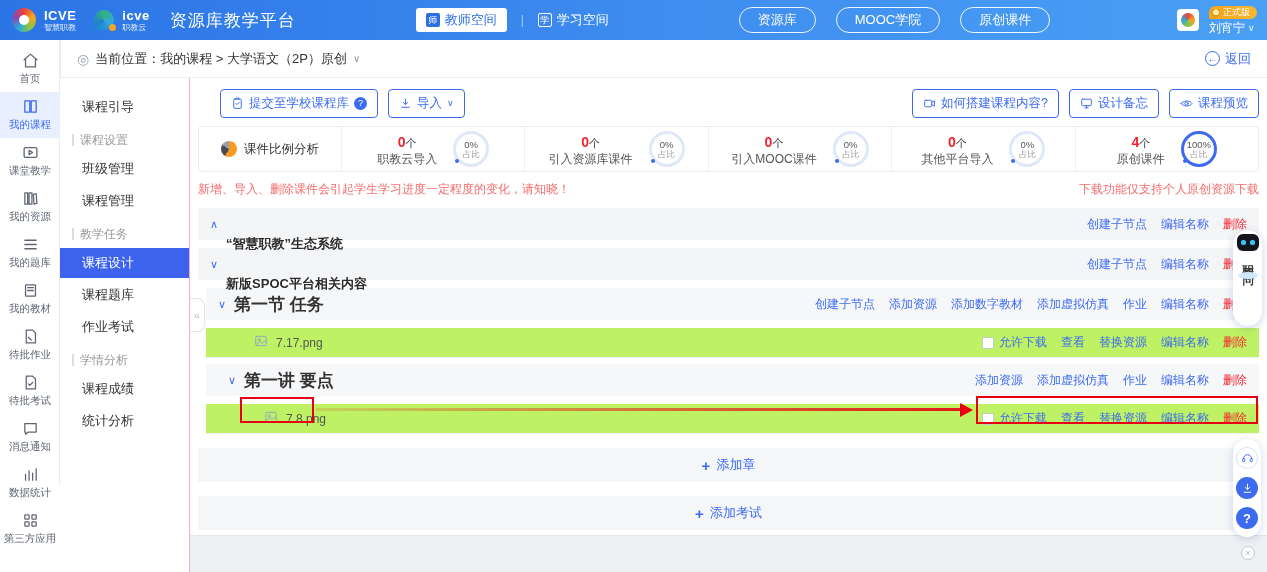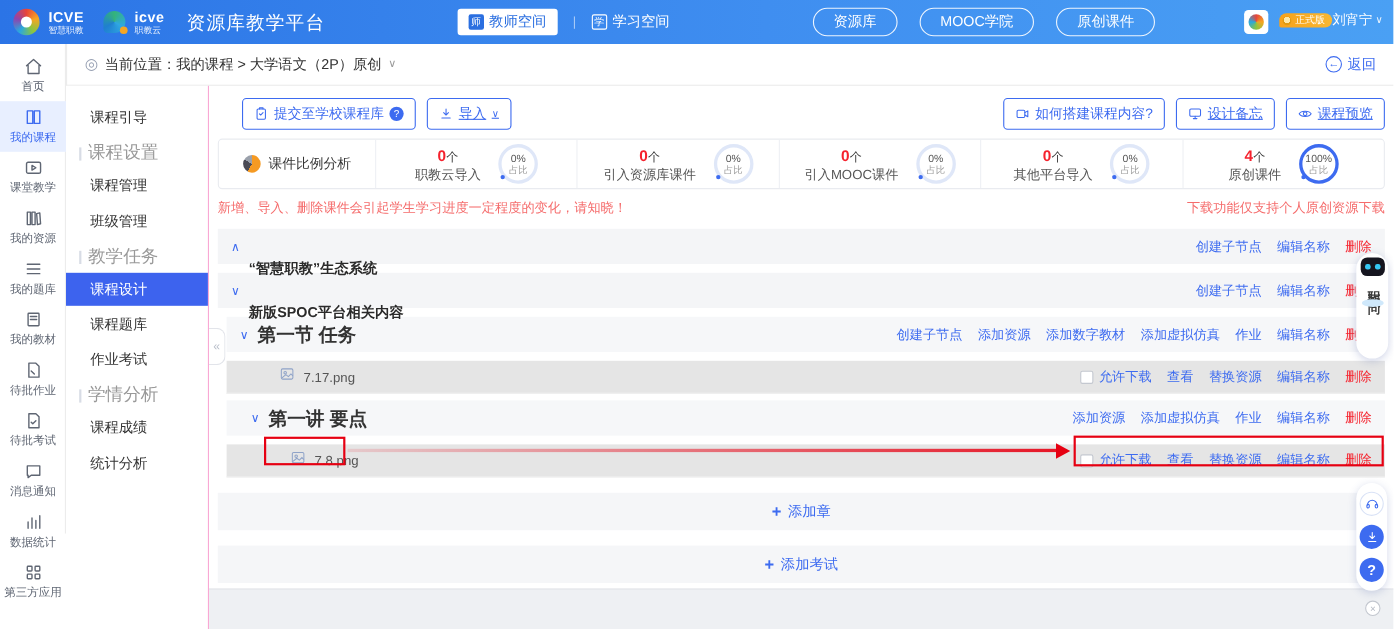--- a/index.html
+++ b/index.html
@@ -28,21 +28,21 @@
   .sq-ic.solid { background:#2b6fe0; color:#fff;}
   .sq-ic.line { border:1px solid #fff; color:#fff;}
   .space-sep { color:rgba(255,255,255,.55); font-size:12px;}
   .space-plain { color:#fff; font-size:13px; display:flex; align-items:center; gap:5px; cursor:pointer;}
   .quick-links { display:flex; gap:20px; margin-left:130px;}
   .qpill { border:1px solid rgba(255,255,255,.9); color:#fff; font-size:13px; border-radius:14px;
     padding:3px 18px; cursor:pointer; white-space:nowrap;}
   .user-zone { position:absolute; right:10px; top:0; height:40px; display:flex; align-items:center; gap:10px;}
   .avatar { width:22px; height:22px; border-radius:4px; background:#fff; display:flex; align-items:center; justify-content:center;}
   .avatar span{ width:14px;height:14px;border-radius:50%;background:conic-gradient(#e8443a,#f5a623,#8bc53f,#29a8e0,#e8443a);}
-  .user-col { display:flex; flex-direction:row; align-items:flex-start; line-height:1;}
+  .user-col { display:flex; flex-direction:column; align-items:flex-start; line-height:1;}
   .badge { background:linear-gradient(90deg,#f7a21b,#f8b733); color:#fff; font-size:9px; border-radius:8px 8px 8px 2px;
     padding:2px 7px 2px 14px; position:relative; margin-bottom:3px;}
   .badge:before{content:"";position:absolute;left:3px;top:3px;width:8px;height:8px;border-radius:50%;
     background:radial-gradient(circle at 50% 40%, #ffe9a8 0 3px, #e09a12 3px);}
   .username { color:#fff; font-size:12px; display:flex; align-items:center; gap:3px;}
   .username .car { font-size:9px; opacity:.9;}
 
   
   .crumbbar { position:absolute; left:60px; top:40px; width:1207px; height:38px; background:#fff;
     border-bottom:1px solid #ececec; border-left:1px solid #ececec; display:flex; align-items:center; padding:0 16px; z-index:5;}
@@ -59,33 +59,33 @@
     gap:3px; color:#5f6673; cursor:pointer;}
   .ib-item svg { width:17px; height:17px; stroke:currentColor; fill:none; stroke-width:1.8; stroke-linecap:round; stroke-linejoin:round;}
   .ib-item .lb { font-size:10.5px; white-space:nowrap;}
   .ib-item.active { background:#e8efff; color:#3d6bf0;}
 
   
   .submenu { position:absolute; left:60px; top:78px; width:130px; height:494px; background:#fff;
     border-right:1px solid #f9a8d4; z-index:5; padding-top:14px;}
   .sm-item { height:30px; line-height:30px; padding-left:22px; font-size:13px; color:#333; cursor:pointer; margin-bottom:2px;}
   .sm-item.active { background:#3d63ee; color:#fff;}
-  .sm-group { height:28px; line-height:28px; padding-left:12px; font-size:16px; color:#999;
+  .sm-group { height:28px; line-height:28px; padding-left:12px; font-size:12px; color:#999;
     display:flex; align-items:center; gap:6px; margin-top:4px;}
   .sm-group:before { content:""; width:2px; height:12px; background:#d8dce5; display:inline-block;}
   .collapse-handle { position:absolute; left:190px; top:298px; width:15px; height:34px; background:#fff;
     border:1px solid #e2e4ea; border-left:none; border-radius:0 8px 8px 0; color:#b9bfca; font-size:11px;
     display:flex; align-items:center; justify-content:center; cursor:pointer; z-index:7;}
 
   
   .main { position:absolute; left:190px; top:78px; width:1077px; height:494px; background:#fff; z-index:4; padding:10px 8px 0 8px;}
   .toolbar { display:flex; align-items:center; height:30px;padding-left:22px;}
   .btn { border:1px solid #3d6bf0; color:#3d6bf0; background:#fff; border-radius:4px; font-size:12.5px;
     padding:5px 10px; display:flex; align-items:center; gap:5px; cursor:pointer; white-space:nowrap;}
-  .btn + .btn { margin-left:10px;text-decoration:underline;}
+  .btn + .btn { margin-left:10px;}
   .btn svg { width:13px; height:13px; stroke:#3d6bf0; fill:none; stroke-width:1.8; stroke-linecap:round; stroke-linejoin:round;}
   .btn .helpdot { width:13px; height:13px; border-radius:50%; background:#3d6bf0; color:#fff; font-size:9px;
     display:flex; align-items:center; justify-content:center;}
   .btn .car { font-size:9px;}
   .toolbar-right { margin-left:auto; display:flex;}
 
   .statsbar { margin-top:8px; height:46px; border:1px solid #e9ebf0; border-radius:4px; display:flex; align-items:stretch;}
   .stat-analysis { width:142px; display:flex; align-items:center; justify-content:center; gap:7px; font-size:12.5px; color:#333;}
   .pie-ic { width:16px; height:16px; border-radius:50%;
     background:conic-gradient(#f59a23 0 210deg, #4a4a55 210deg 300deg, #9aa0ab 300deg 360deg);}
@@ -104,21 +104,21 @@
   .noticebar { display:flex; justify-content:space-between; margin-top:9px; font-size:12px; color:#f56c6c;}
 
   .rows-wrap { margin-top:10px;}
   .trow { height:32px; display:flex; align-items:center; justify-content:space-between; padding:0 12px; margin-bottom:8px;}
   .trow .left { display:flex; align-items:center; gap:8px; min-width:0;}
   .caret { color:#3d6bf0; font-size:11px; cursor:pointer;}
   .t-chapter { background:#f4f5f7;}
   .t-chapter .title { font-size:13px; font-weight:bold; color:#2b2b2b;margin-top:40px;}
   .t-section { background:#f6f7f9; margin-left:8px;}
   .t-section .title { font-size:17px; font-weight:bold; color:#333;}
-  .t-res { background:#e5e5e5; border-bottom:1px solid #f0f0f0; margin-left:8px; margin-bottom:6px; height:30px;}
+  .t-res { background:#bef264; border-bottom:1px solid #f0f0f0; margin-left:8px; margin-bottom:6px; height:30px;}
   .res-name { font-size:12px; color:#555;}
   .res-ic svg { width:14px; height:14px; stroke:#8fa3c8; fill:none; stroke-width:1.6;}
   .acts { display:flex; align-items:center; gap:14px; white-space:nowrap;}
   .lnk { font-size:12px; color:#3d6bf0; cursor:pointer; text-decoration:none;}
   .lnk.danger { color:#f5222d;}
   .chk { display:flex; align-items:center; gap:5px; cursor:pointer;}
   .chkbox { width:12px; height:12px; border:1px solid #c4c8d0; background:#fff; border-radius:2px;}
   .t-add { background:#f5f6f8; justify-content:center; gap:6px; margin-top:14px; height:34px;}
   .t-add .plus { color:#3d6bf0; font-size:15px; font-weight:bold;}
   .t-add .lab { color:#3d6bf0; font-size:13px;}
@@ -283,22 +283,22 @@
           <rect x="4" y="14" width="6" height="6" rx="1"></rect>
           <rect x="14" y="14" width="6" height="6" rx="1"></rect>
         </svg>
       <span class="lb">第三方应用</span>
     </div>
   </div>
 
   <div class="submenu">
     <div class="sm-item">课程引导</div>
     <div class="sm-group">课程设置</div>
+    <div class="sm-item">班级管理</div>
     <div class="sm-item">课程管理</div>
-    <div class="sm-item">班级管理</div>
     <div class="sm-group">教学任务</div>
     <div class="sm-item active">课程设计</div>
     <div class="sm-item">课程题库</div>
     <div class="sm-item">作业考试</div>
     <div class="sm-group">学情分析</div>
     <div class="sm-item">课程成绩</div>
     <div class="sm-item">统计分析</div>
   </div>
   <div class="collapse-handle">«</div>
 

